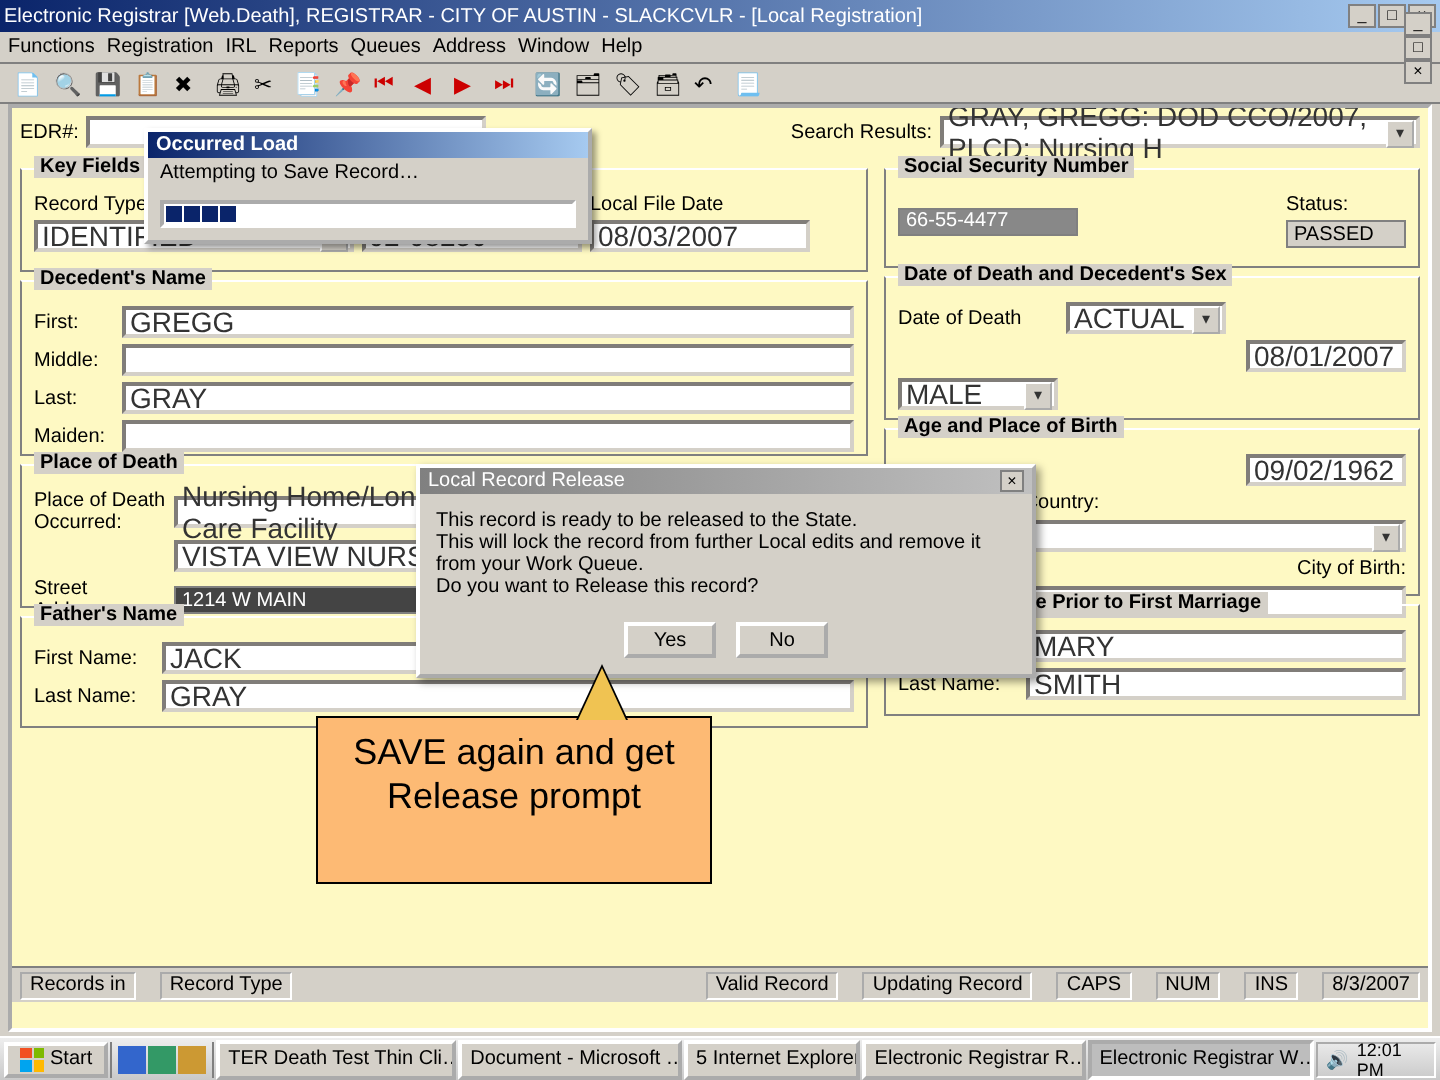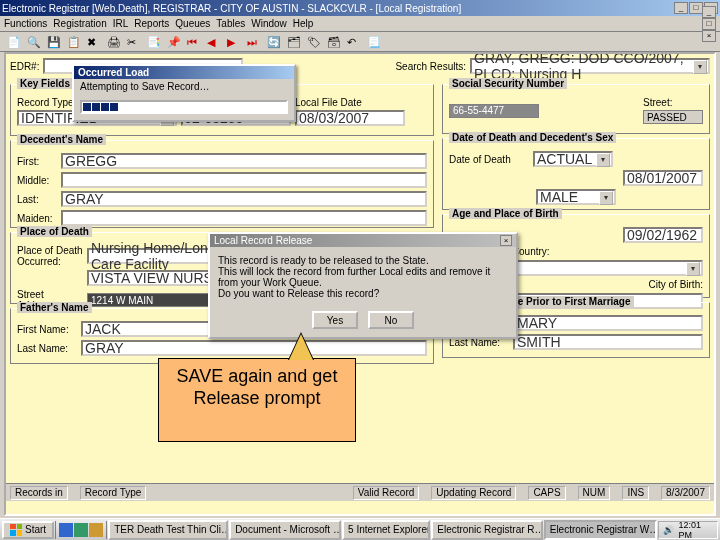--- a/index.html
+++ b/index.html
@@ -75,21 +75,21 @@
     <div class="winbtn">×</div>
   </div>
 </div>
 
 <div class="menubar">
   <span>Functions</span>
   <span>Registration</span>
   <span>IRL</span>
   <span>Reports</span>
   <span>Queues</span>
-  <span>Tables</span>
+  <span>Address</span>
   <span>Window</span>
   <span>Help</span>
   <div style="margin-left:auto" class="wctl">
     <div class="winbtn">_</div>
     <div class="winbtn">□</div>
     <div class="winbtn">×</div>
   </div>
 </div>
 
 <div class="toolbar">
@@ -232,36 +232,36 @@
           </div>
       </div>
     </div>
 
     <div class="rightcol">
       <div class="groupbox">
         <div class="legend">Social Security Number</div>
         <div class="row">
           <div class="readonly" style="width:90px;background:#888;color:#fff">66-55-4477</div>
           <div class="col" style="margin-left:auto">
-            <span class="lbl">Street:</span>
+            <span class="lbl">Status:</span>
             <div class="readonly" style="width:60px">PASSED</div>
           </div>
         </div>
       </div>
 
       <div class="groupbox" style="height:72px">
         <div class="legend">Date of Death and Decedent's Sex</div>
         <div class="row">
           <span class="lbl" style="width:80px">Date of Death</span>
           <div class="field select-imit" style="width:80px">ACTUAL</div>
         </div>
         <div class="row" style="justify-content:flex-end">
           <div class="field" style="width:80px">08/01/2007</div>
         </div>
-        <div class="row" style="justify-content:center">
+        <div class="row" style="justify-content:flex-start">
           <div class="field select-imit" style="width:80px">MALE</div>
         </div>
       </div>
 
       <div class="groupbox" style="height:84px">
         <div class="legend">Age and Place of Birth</div>
         <div class="row" style="justify-content:flex-end">
           <div class="field" style="width:80px">09/02/1962</div>
         </div>
         <div class="row">

